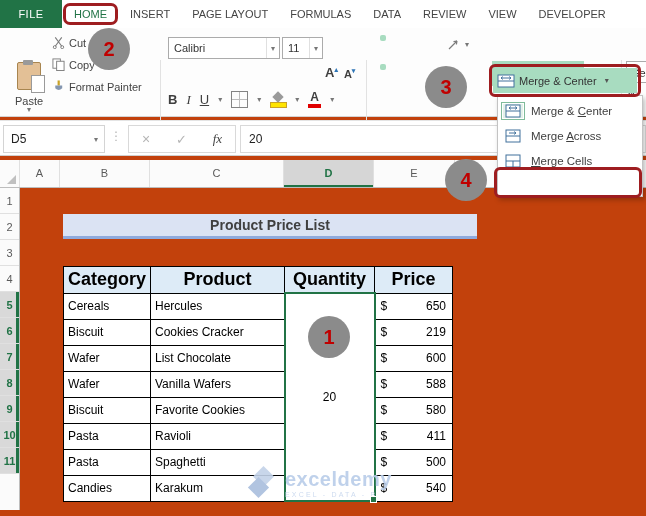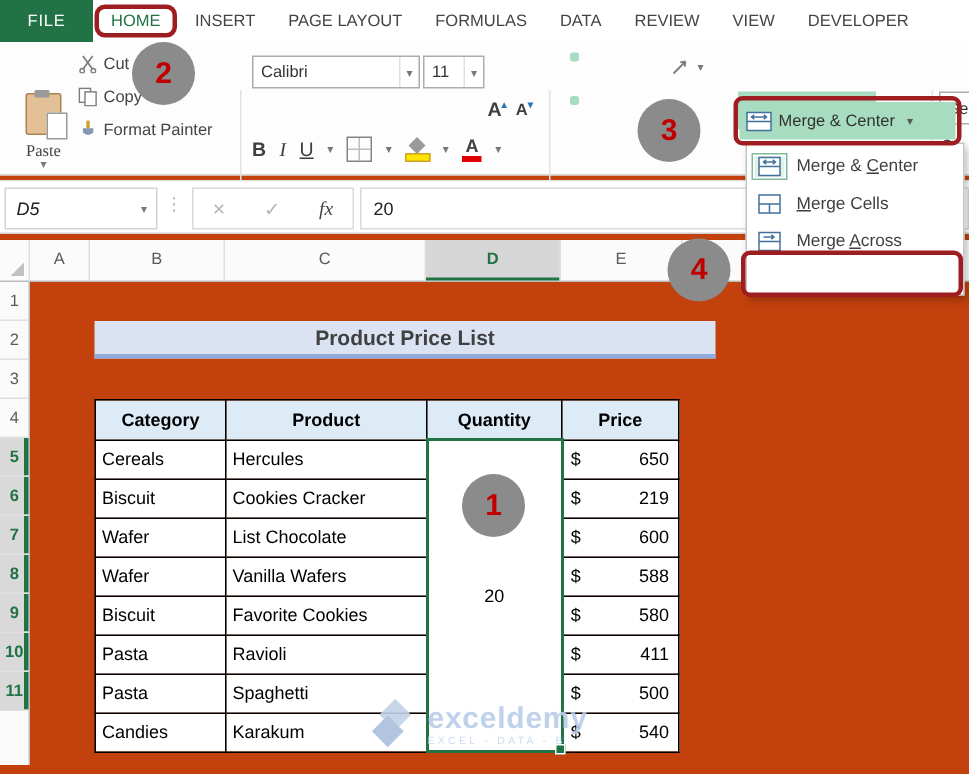--- a/index.html
+++ b/index.html
@@ -16,21 +16,21 @@
   
   .ribbon{position:absolute;left:0;top:28px;width:646px;height:88px;background:#fdfdfd;border-bottom:1px solid #d4d4d4;}
   .gsep{position:absolute;top:32px;height:78px;width:1px;background:#e2e2e2;}
   .glabel{position:absolute;top:99px;font-size:10px;color:#6a6a6a;text-align:center;}
   .launcher{position:absolute;top:99px;font-size:9px;color:#8a8a8a;}
 
   .paste-btn{position:absolute;left:6px;top:32px;width:46px;height:76px;display:flex;flex-direction:column;align-items:center;}
   .paste-icon{position:relative;width:22px;height:26px;background:#e3c096;border:1px solid #a8854f;border-radius:2px;margin-top:2px;}
   .paste-icon::before{content:"";position:absolute;left:5px;top:-3px;width:10px;height:5px;background:#9a9a9a;border-radius:1px;}
   .paste-icon::after{content:"";position:absolute;right:-5px;bottom:-4px;width:12px;height:16px;background:#fff;border:1px solid #9a9a9a;}
-  .paste-btn .lbl{font-size:11px;color:#444;margin-top:5px;font-family:Liberation Serif, serif;}
+  .paste-btn .lbl{font-size:11px;color:#444;margin-top:5px;}
   .paste-btn .arr{font-size:8px;color:#777;line-height:6px;}
 
   .smallcmd{position:absolute;display:flex;align-items:center;gap:4px;font-size:11px;color:#444;white-space:nowrap;}
   .smallcmd svg{flex:0 0 auto;}
   .arrmini{font-size:8px;color:#777;}
 
   .combo{position:absolute;height:20px;background:#fff;border:1px solid #ababab;font-size:11px;color:#333;display:flex;align-items:center;}
   .combo .val{padding-left:5px;flex:1;}
   .combo .arr{font-size:8px;color:#777;padding:0 4px;border-left:1px solid #e0e0e0;height:100%;display:flex;align-items:center;}
 
@@ -65,21 +65,21 @@
   .mc-annot{position:absolute;left:489px;top:64px;width:152px;height:33px;border:3px solid #9e1d20;border-radius:6px;box-sizing:border-box;z-index:12;}
   .mc-btn{position:absolute;left:1px;top:1px;width:144px;height:25px;background:#a8dcc0;display:flex;align-items:center;gap:4px;padding-left:4px;box-sizing:border-box;font-size:11px;color:#333;white-space:nowrap;}
   .mc-btn .arr{margin-left:4px;font-size:8px;color:#555;}
 
   .numbox{position:absolute;left:626px;top:33px;width:28px;height:22px;border:1px solid #ababab;background:#fff;font-size:11px;color:#333;line-height:22px;padding-left:4px;box-sizing:border-box;}
   .cursym{position:absolute;left:628px;top:62px;font-size:12px;color:#444;}
 
   
   .fbar{position:absolute;left:0;top:120px;width:646px;height:36px;background:#fff;border-top:1px solid #e4e4e4;border-bottom:1px solid #d0d0d0;box-sizing:border-box;}
   .namebox{position:absolute;left:3px;top:4px;width:100px;height:26px;border:1px solid #d4d4d4;display:flex;align-items:center;font-size:12px;color:#222;}
-  .namebox .val{flex:1;padding-left:7px;font-style:italic;}
+  .namebox .val{flex:1;padding-left:7px;}
   .namebox .arr{font-size:8px;color:#777;padding-right:6px;}
   .fdots{position:absolute;left:110px;top:8px;color:#b5b5b5;font-size:12px;}
   .fbtns{position:absolute;left:128px;top:4px;width:106px;height:26px;border:1px solid #d9d9d9;display:flex;align-items:center;justify-content:space-around;}
   .fbtns .x{color:#b5b5b5;font-size:14px;}
   .fbtns .ck{color:#b5b5b5;font-size:13px;}
   .fbtns .fx{color:#444;font-family:"Liberation Serif",serif;font-style:italic;font-size:13px;}
   .finput{position:absolute;left:240px;top:4px;right:0;height:26px;border:1px solid #d9d9d9;font-size:12px;color:#222;display:flex;align-items:center;padding-left:8px;}
 
   
   .colstrip{position:absolute;left:0;top:160px;width:646px;height:28px;background:#fbfbfb;border-bottom:1px solid #bdbdbd;box-sizing:border-box;}
@@ -90,21 +90,21 @@
 
   
   .rowstrip{position:absolute;left:0;top:188px;width:20px;height:322px;background:#fbfbfb;border-right:1px solid #bdbdbd;box-sizing:border-box;}
   .rh{position:absolute;left:0;width:19px;height:26px;line-height:26px;text-align:center;font-size:11px;color:#5a5a5a;border-bottom:1px solid #e0e0e0;box-sizing:border-box;}
   .rh.sel{background:#d9d9d9;color:#217346;font-weight:bold;box-shadow:inset -3px 0 0 #217346;}
 
   
   .title-cell{position:absolute;left:63px;top:214px;width:414px;height:22px;background:#dbe3f3;border-bottom:3px solid #8faadc;
     font-size:14px;font-weight:bold;color:#404040;text-align:center;line-height:22px;}
   #ptable{position:absolute;left:63px;top:266px;border-collapse:collapse;font-size:12px;color:#000;}
-  #ptable th{background:#ddebf7;border:1px solid #000;font-weight:bold;height:25px;padding:0;text-align:center;font-size:12px;}
+  #ptable th{background:#ddebf7;border:1px solid #000;font-weight:bold;height:25px;padding:0;text-align:center;font-size:18px;}
   #ptable td{border:1px solid #000;height:25px;padding:0 0 0 4px;background:#fff;}
   #ptable td.pr{padding:0;}
   .pricewrap{display:flex;justify-content:space-between;padding:0 6px 0 5px;}
   #ptable td.mq{border:2px solid #217346;text-align:center;vertical-align:middle;padding:0;}
   .fill-handle{position:absolute;left:370px;top:496px;width:7px;height:7px;background:#217346;border:1px solid #fff;box-sizing:border-box;z-index:4;}
 
   
   .wm{position:absolute;left:249px;top:467px;display:flex;align-items:center;gap:6px;z-index:3;opacity:.9;}
   .wm-logo{position:relative;width:30px;height:32px;}
   .wm-logo::before{content:"";position:absolute;left:7px;top:2px;width:15px;height:15px;background:#c3d2e8;transform:rotate(45deg);}
@@ -413,34 +413,34 @@
             <path d="M4 4 h8 M5.8 2.6 L4 4 l1.8 1.4 M10.2 2.6 L12 4 l-1.8 1.4" stroke="#41719c" fill="none"></path>
           </svg>
         </span>
         <span class="lb">Merge &amp; <u>C</u>enter</span>
       </div>
       <div class="mi">
         <span class="ic">
           <svg width="16" height="14" viewBox="0 0 16 14">
             <rect x="1" y="1" width="14" height="12" fill="#fff" stroke="#41719c"></rect>
             <line x1="1" y1="7" x2="15" y2="7" stroke="#41719c"></line>
-            <line x1="8" y1="7" x2="8" y2="13" stroke="#41719c"></line>
+            <path d="M4 4 h7 M9.2 2.6 L11 4 l-1.8 1.4" stroke="#41719c" fill="none"></path>
           </svg>
         </span>
-        <span class="lb"><u>M</u>erge Cells</span>
+        <span class="lb">Merge <u>A</u>cross</span>
       </div>
       <div class="mi">
         <span class="ic">
           <svg width="16" height="14" viewBox="0 0 16 14">
             <rect x="1" y="1" width="14" height="12" fill="#fff" stroke="#41719c"></rect>
             <line x1="1" y1="7" x2="15" y2="7" stroke="#41719c"></line>
-            <path d="M4 4 h7 M9.2 2.6 L11 4 l-1.8 1.4" stroke="#41719c" fill="none"></path>
+            <line x1="8" y1="7" x2="8" y2="13" stroke="#41719c"></line>
           </svg>
         </span>
-        <span class="lb">Merge <u>A</u>cross</span>
+        <span class="lb"><u>M</u>erge Cells</span>
       </div>
     </div>
   <div class="unmerge-annot"></div>
 
   <div class="stepc" style="left:308px;top:316px">1</div>
   <div class="stepc" style="left:88px;top:28px">2</div>
   <div class="stepc" style="left:425px;top:66px">3</div>
   <div class="stepc" style="left:445px;top:159px">4</div>
 
 </div>

